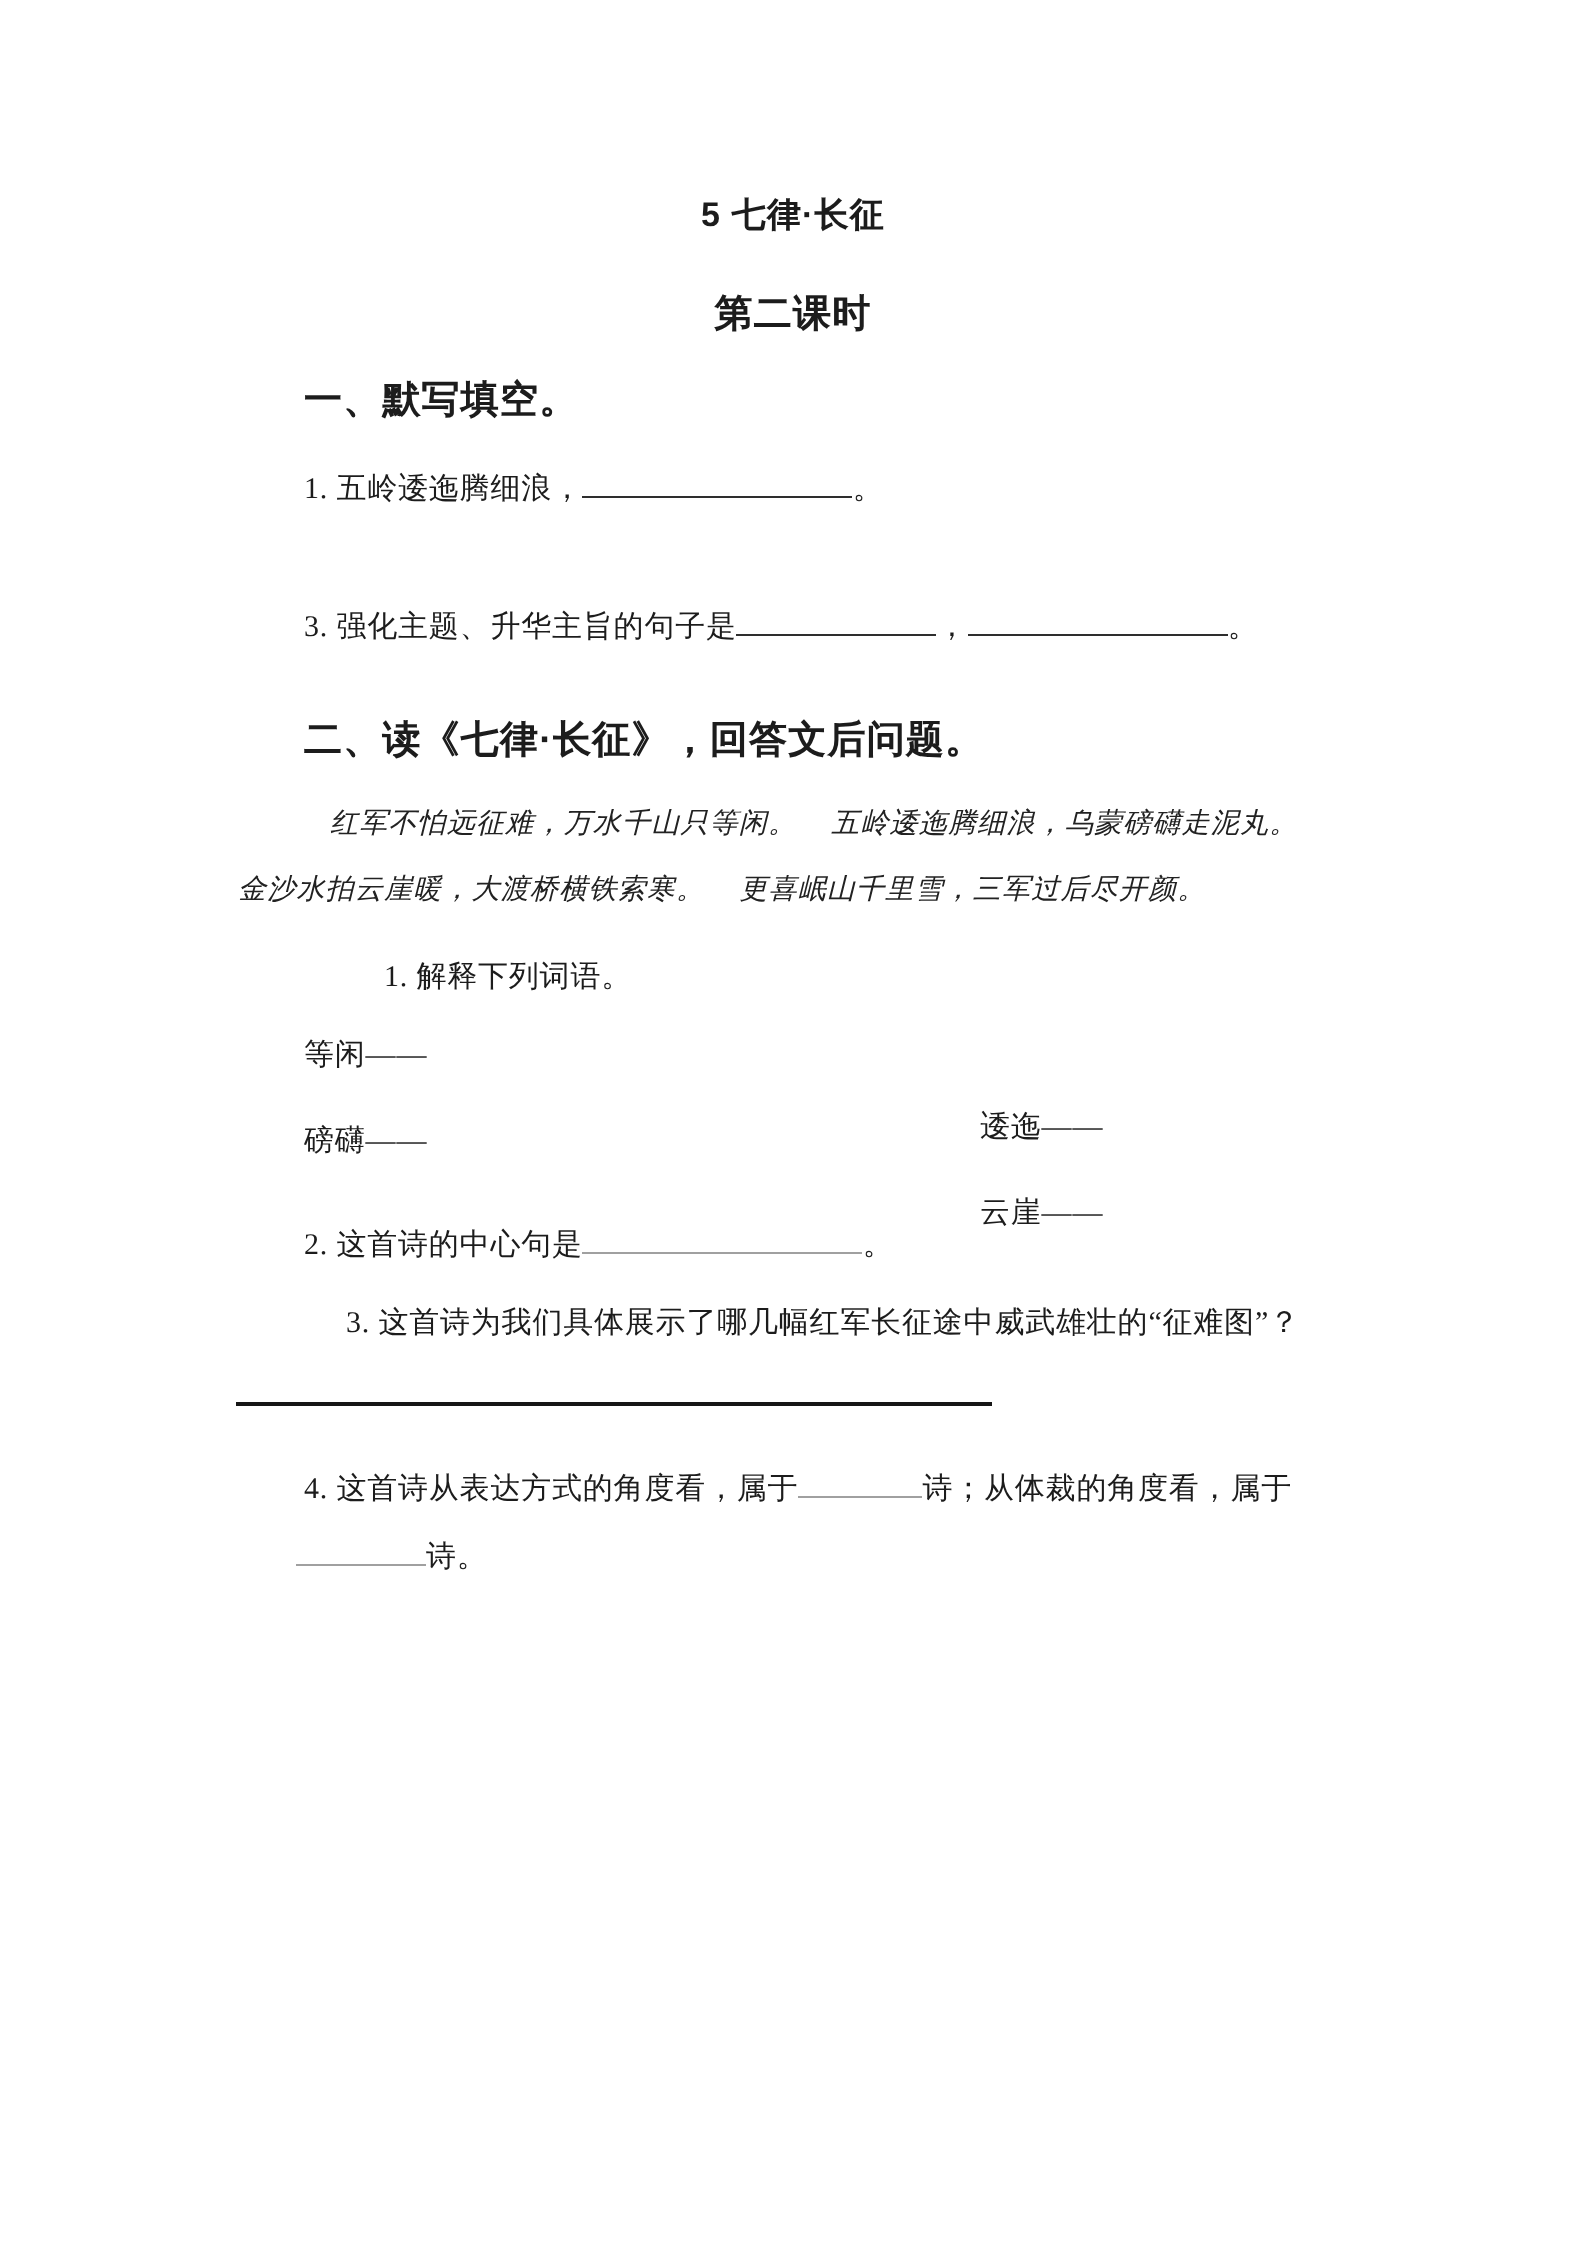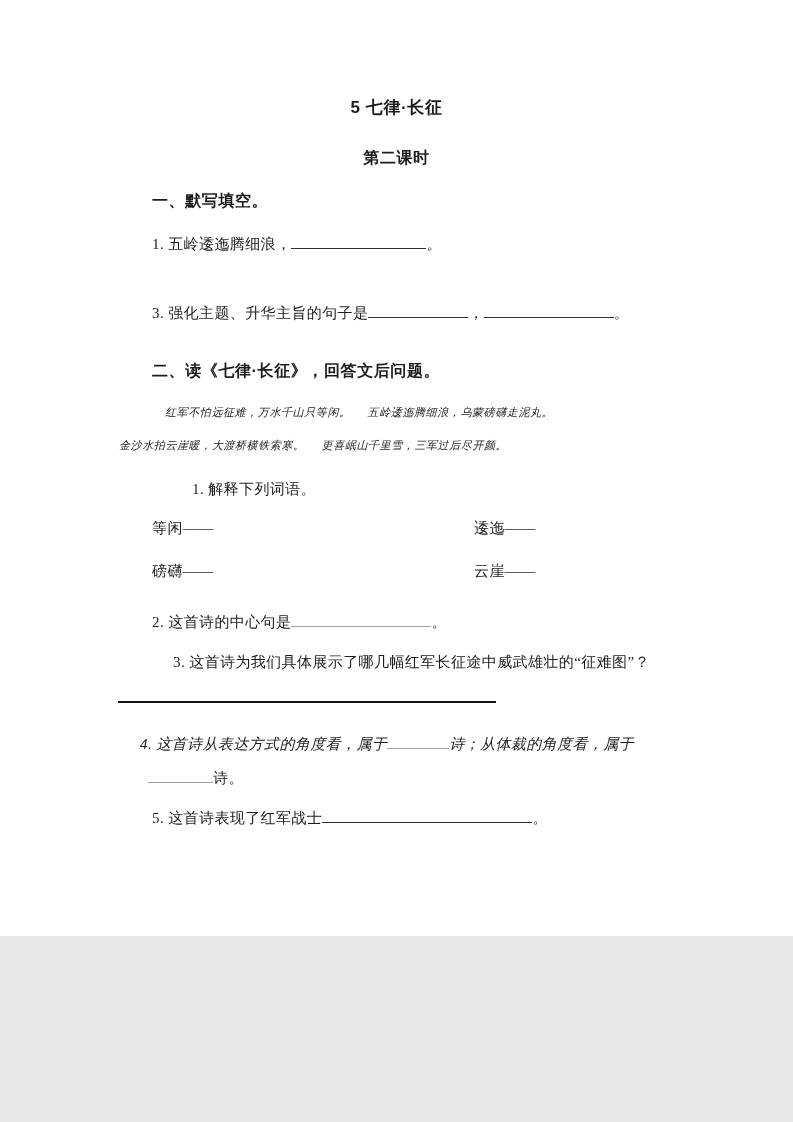--- a/index.html
+++ b/index.html
@@ -1,39 +1,39 @@
 <!DOCTYPE html>
 <html><head>
 <meta charset="utf-8">
 <style>
   html,body { margin:0; padding:0; background:#e8e8e8; }
   .page {
     position:relative;
-    width:793px; height:936px;
+    width:793px; height:1122px;
     margin:0 auto;
     background:#ffffff;
     color:#1c1c1c;
     font-family:"Liberation Serif","DejaVu Serif",serif;
     font-size:15px;
     letter-spacing:0.4px;
     overflow:hidden;
   }
   .abs { position:absolute; white-space:nowrap; line-height:21px; }
   .center { left:0; right:0; text-align:center; }
   .heading {
     font-family:"Liberation Sans","DejaVu Sans",sans-serif;
     font-weight:bold;
-    font-size:16px;
+    font-size:19px;
     letter-spacing:0.6px;
   }
   .title { font-size:17px; }
   .poem {
     font-family:"DejaVu Serif","Liberation Serif",serif;
     font-style:italic;
-    font-size:11px;
+    font-size:14px;
     letter-spacing:0.6px;
     color:#222;
   }
   .poem .half-gap { display:inline-block; width:17px; }
   .blank {
     display:inline-block;
     height:15px;
     border-bottom:1px solid #2e2e2e;
     vertical-align:baseline;
   }
@@ -45,21 +45,21 @@
   .w135 { width:135px; }
   .w140 { width:140px; }
   .w210 { width:210px; }
   .gap8 { margin-left:8px; }
   .answer-rule {
     position:absolute;
     left:118px; top:701px;
     width:378px; height:0;
     border-top:2px solid #161616;
   }
-  .word-cell-right { position:absolute; left:322px; }
+  .word-cell-right { position:absolute; left:338px;margin-top:36px; }
 </style>
 </head>
 <body>
 
 <div class="page">
 
   <div class="abs center heading title" style="top:97px;">5 七律·长征</div>
   <div class="abs center heading" style="top:147px;">第二课时</div>
 
   <div class="abs heading" style="left:152px; top:190px;">一、默写填空。</div>
@@ -94,24 +94,21 @@
   </div>
 
   <div class="abs" style="left:152px; top:611px;">
     <span>2. 这首诗的中心句是</span><span class="blank w140 gray"></span><span>。</span>
   </div>
 
   <div class="abs" style="left:152px; top:652px;margin-left:21px;">3. 这首诗为我们具体展示了哪几幅红军长征途中威武雄壮的“征难图”？</div>
 
   <div class="answer-rule"></div>
 
-  <div class="abs" style="left:140px; top:733px;font-style:italic;">
+  <div class="abs" style="left:152px; top:733px;">
     <span>4. 这首诗从表达方式的角度看，属于</span><span class="blank w62 gray"></span><span>诗；从体裁的角度看，属于</span>
   </div>
   <div class="abs" style="left:148px; top:767px;">
     <span class="blank w65 gray"></span><span>诗。</span>
   </div>
 
-  <div class="abs" style="left:152px; top:807px;">
-    <span>5. 这首诗表现了红军战士</span><span class="blank w210"></span><span>。</span>
-  </div>
 
 </div>
 
 </body></html>

